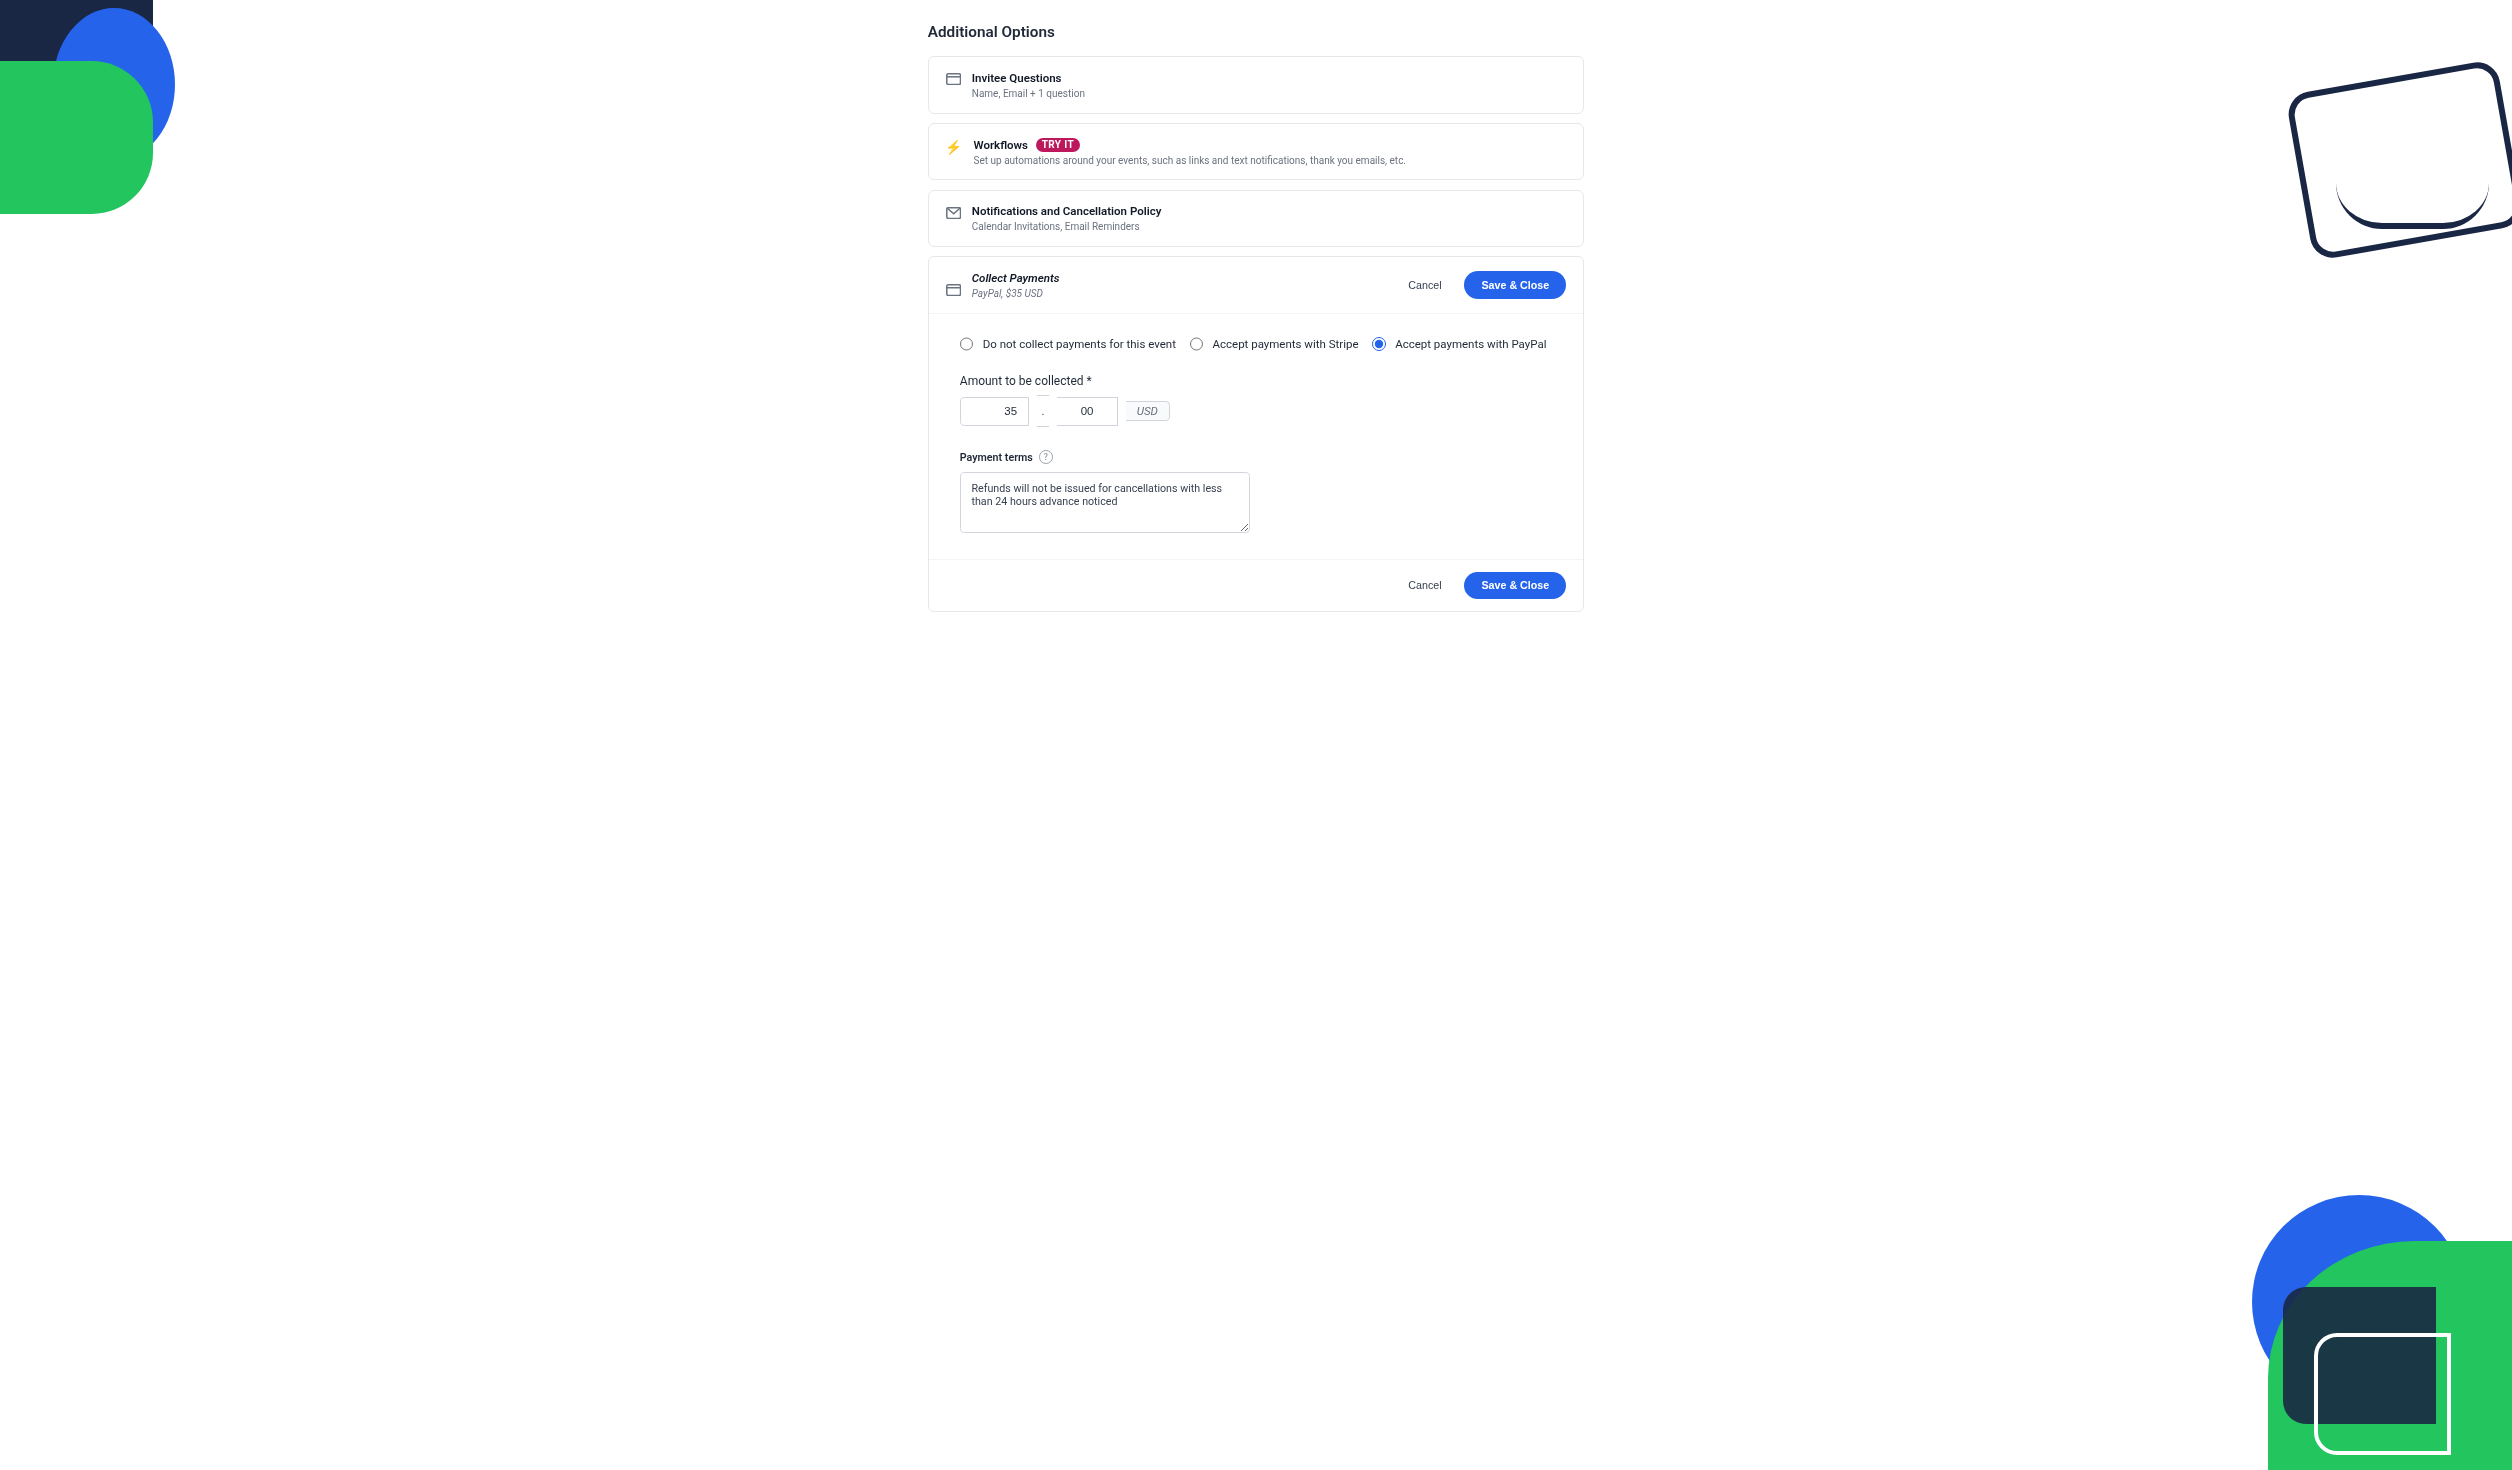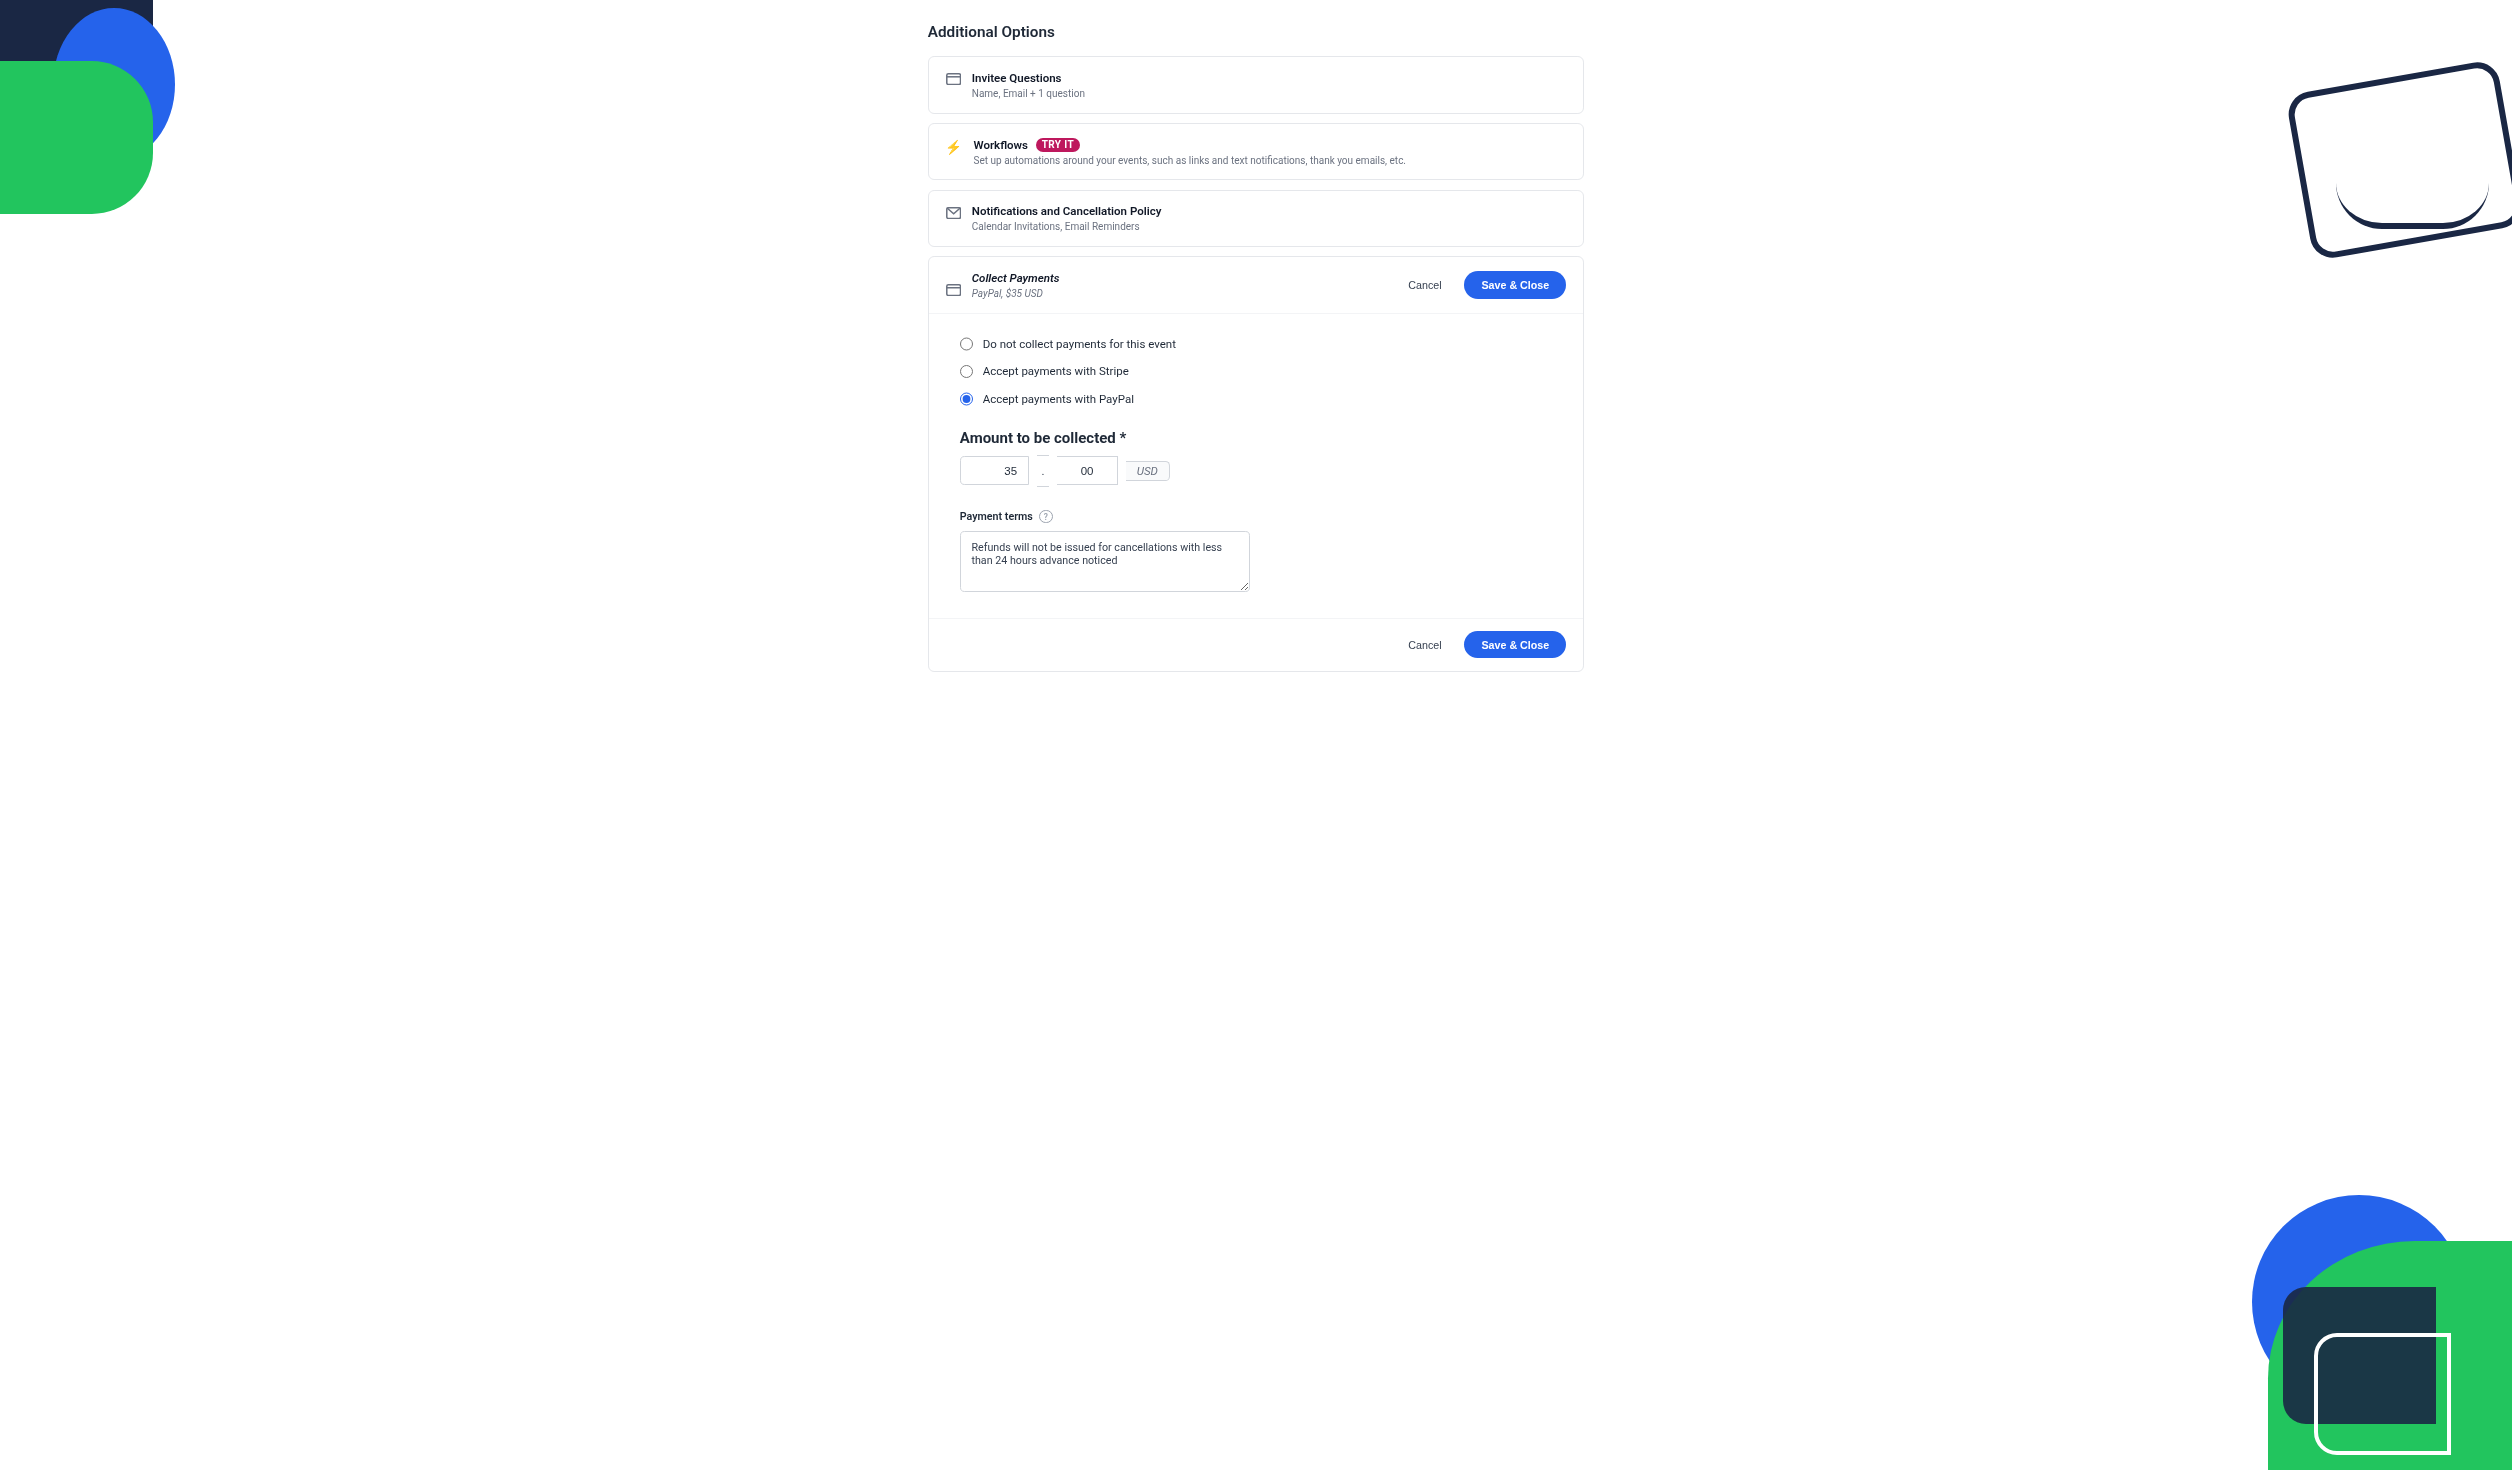--- a/index.html
+++ b/index.html
@@ -206,21 +206,21 @@
       cursor: pointer;
     }
 
     
     .payments-body {
       padding: 23px 31px 23px 31px;
     }
 
     .radio-group {
       display: flex;
-      flex-direction: column;
+      flex-direction: row;
       gap: 13.7px;
       margin-bottom: 23px;
     }
 
     .radio-option {
       display: flex;
       align-items: center;
       gap: 9.2px;
       cursor: pointer;
     }
@@ -232,22 +232,22 @@
       cursor: pointer;
     }
 
     .radio-label {
       font-size: 11.5px;
       color: #1f2937;
     }
 
     
     .field-label {
-      font-size: 15px;
-      font-weight: 700;
+      font-size: 12px;
+      font-weight: 400;
       color: #1f2937;
       margin-bottom: 7.6px;
     }
 
     .amount-row {
       display: flex;
       align-items: center;
       gap: 8px;
       margin-bottom: 23px;
     }

